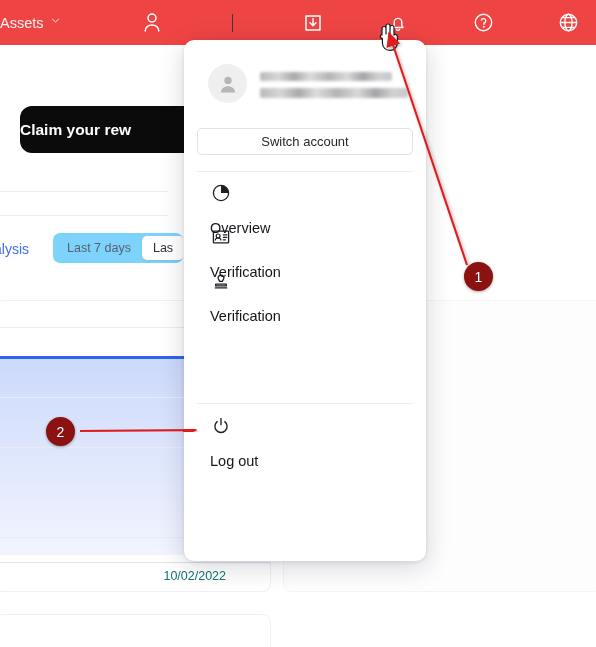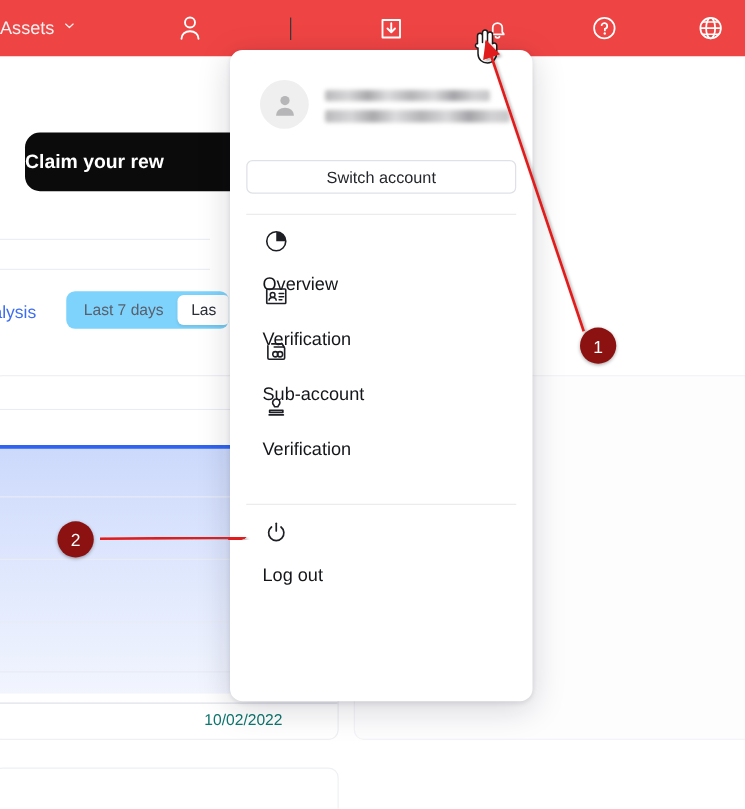--- a/index.html
+++ b/index.html
@@ -266,31 +266,20 @@
             <rect x="2.4" y="4.2" width="15.2" height="11.6" rx="0.6" fill="none" stroke="#1d1f24" stroke-width="1.3"></rect>
             <circle cx="7.1" cy="8.9" r="1.9" fill="none" stroke="#1d1f24" stroke-width="1.2"></circle>
             <path d="M4.2 13.6 c0-1.7 1.3-2.6 2.9-2.6 s2.9 0.9 2.9 2.6" fill="none" stroke="#1d1f24" stroke-width="1.2"></path>
             <path d="M12.3 7.8 h3.6 M12.3 10.3 h3.6 M12.3 12.8 h2.2" stroke="#1d1f24" stroke-width="1.2" stroke-linecap="round"></path>
           </svg>
         </span>
         <span class="lbl">Verification</span>
       </div>
 
 
-      <div class="dd-item">
-        <span class="ic">
-          <svg width="20" height="20" viewBox="0 0 20 20">
-            <path d="M3.3 5.6 V15.4 a1 1 0 0 0 1 1 h11.4 a1 1 0 0 0 1-1 V7.6 a1 1 0 0 0-1-1 H8.4" fill="none" stroke="#1d1f24" stroke-width="1.3" stroke-linecap="round" stroke-linejoin="round"></path>
-            <path d="M6.4 4.1 h8.3 l1.5 2.5" fill="none" stroke="#1d1f24" stroke-width="1.3" stroke-linecap="round"></path>
-            <circle cx="9.3" cy="12.4" r="2.1" fill="none" stroke="#1d1f24" stroke-width="1.25"></circle>
-            <circle cx="13" cy="12.4" r="2.1" fill="none" stroke="#1d1f24" stroke-width="1.25"></circle>
-          </svg>
-        </span>
-        <span class="lbl">Sub-account</span>
-      </div>
 
 
       <div class="dd-item">
         <span class="ic">
           <svg width="20" height="20" viewBox="0 0 20 20">
             <path d="M7.1 7.1 a2.9 2.9 0 1 1 5.8 0 c0 1.6-1.5 2.1-1.5 3.3 h-2.8 c0-1.2-1.5-1.7-1.5-3.3 z" fill="none" stroke="#1d1f24" stroke-width="1.3" stroke-linejoin="round"></path>
             <path d="M4.7 13.2 h10.6 v1.7 H4.7 z" fill="none" stroke="#1d1f24" stroke-width="1.3" stroke-linejoin="round"></path>
             <path d="M4.3 16.9 h11.4" stroke="#1d1f24" stroke-width="1.3" stroke-linecap="round"></path>
           </svg>
         </span>

